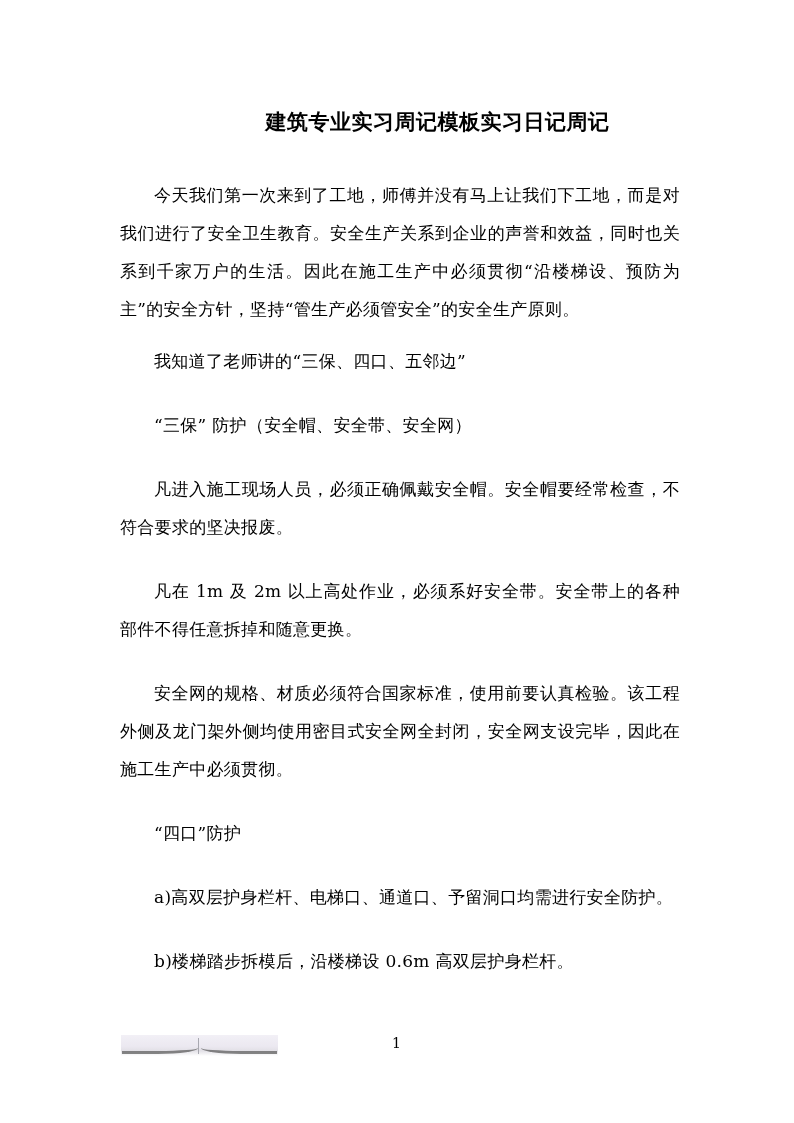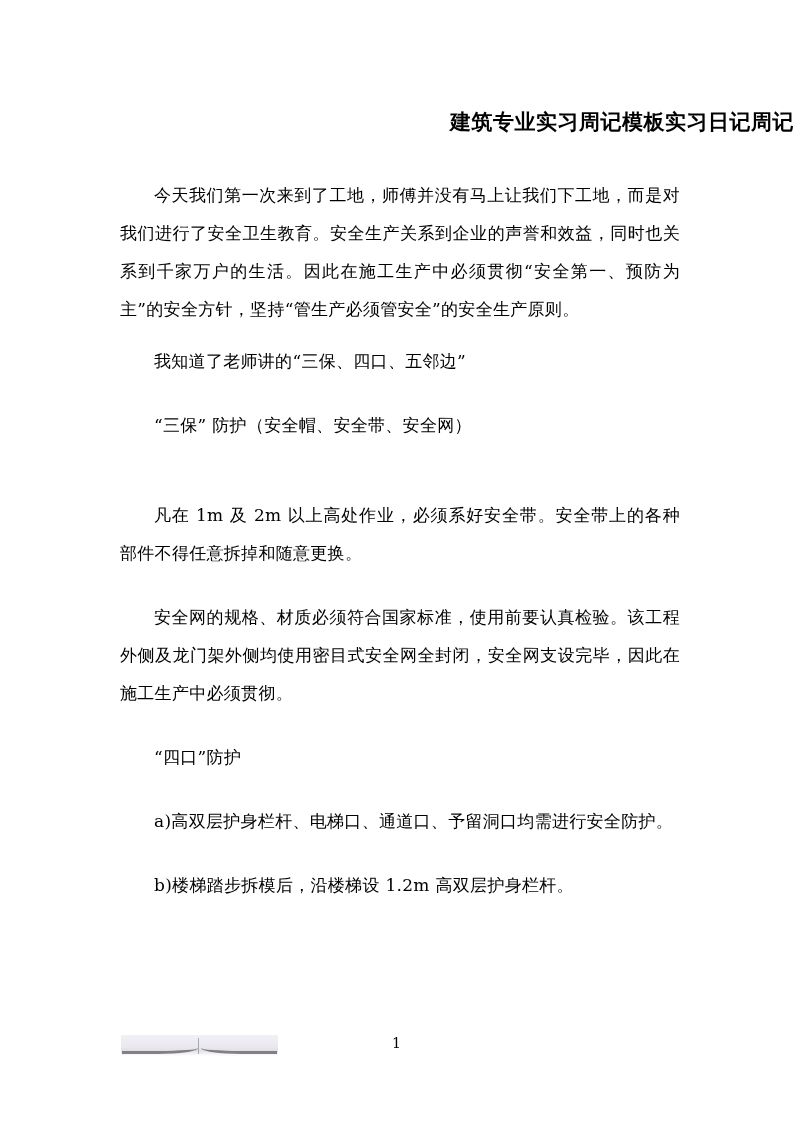--- a/index.html
+++ b/index.html
@@ -20,21 +20,21 @@
     left: 0; top: 0;
     width: 794px;
     height: 1123px;
     background: #ffffff;
   }
   .title {
     position: absolute;
     left: 0;
     width: 794px;
     top: 106px;
-    text-align: right;
+    text-align: center;
     font-size: 21px;
     font-weight: bold;
     line-height: 32px;
     letter-spacing: 0.5px;
     padding-left: 81px;
     box-sizing: border-box;
   }
   .body {
     position: absolute;
     left: 120px;
@@ -101,36 +101,37 @@
   }
 </style>
 </head>
 <body>
 
 <div class="page">
 
   <div class="title">建筑专业实习周记模板实习日记周记</div>
 
   <div class="body">
-    <p class="para indent">今天我们第一次来到了工地，师傅并没有马上让我们下工地，而是对我们进行了安全卫生教育。安全生产关系到企业的声誉和效益，同时也关系到千家万户的生活。因此在施工生产中必须贯彻“安全第一、预防为主”的安全方针，坚持“管生产必须管安全”的安全生产原则。</p>
+    <p class="para indent">今天我们第一次来到了工地，师傅并没有马上让我们下工地，而是对我们进行了安全卫生教育。安全生产关系到企业的声誉和效益，同时也关系到千家万户的生活。因此在施工生产中必须贯彻“沿楼梯设、预防为主”的安全方针，坚持“管生产必须管安全”的安全生产原则。</p>
     <div class="gap-sm"></div>
     <p class="para indent">我知道了老师讲的“三保、四口、五邻边”</p>
     <div class="gap-md"></div>
     <p class="para indent">“三保” 防护（安全帽、安全带、安全网）</p>
     <div class="gap-md"></div>
+    <p class="para indent">凡进入施工现场人员，必须正确佩戴安全帽。安全帽要经常检查，不符合要求的坚决报废。</p>
     <div class="gap-md"></div>
     <p class="para indent">凡在 1m 及 2m 以上高处作业，必须系好安全带。安全带上的各种部件不得任意拆掉和随意更换。</p>
     <div class="gap-md"></div>
     <p class="para indent">安全网的规格、材质必须符合国家标准，使用前要认真检验。该工程外侧及龙门架外侧均使用密目式安全网全封闭，安全网支设完毕，因此在施工生产中必须贯彻。</p>
     <div class="gap-md"></div>
     <p class="para indent">“四口”防护</p>
     <div class="gap-md"></div>
     <p class="para indent">a)高双层护身栏杆、电梯口、通道口、予留洞口均需进行安全防护。</p>
     <div class="gap-md"></div>
-    <p class="para indent">b)楼梯踏步拆模后，沿楼梯设 1.2m 高双层护身栏杆。</p>
+    <p class="para indent">b)楼梯踏步拆模后，沿楼梯设 0.6m 高双层护身栏杆。</p>
   </div>
 
   <div class="footer">
     <div class="book">
       <div class="page-l"></div>
       <div class="spine"></div>
       <div class="page-r"></div>
     </div>
     <div class="page-number">1</div>
   </div>

